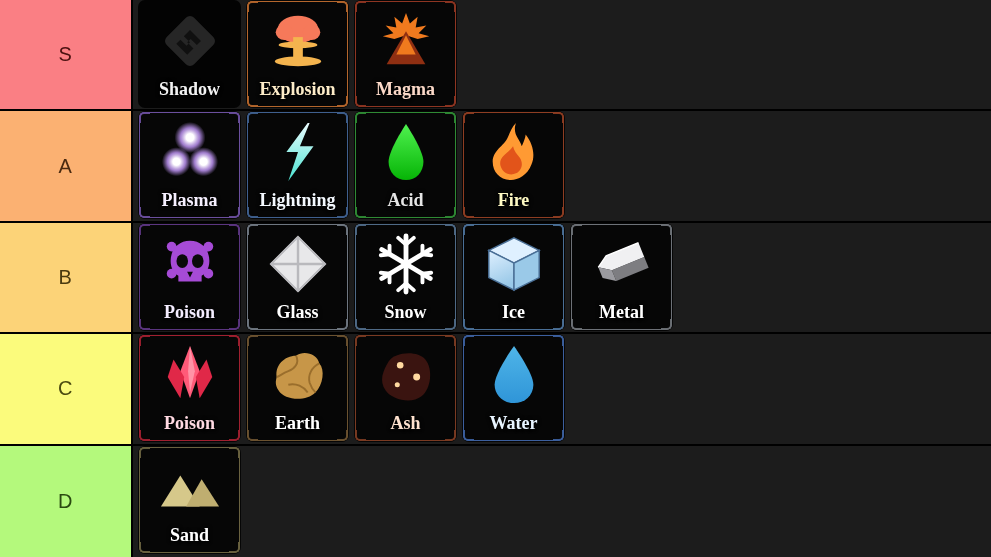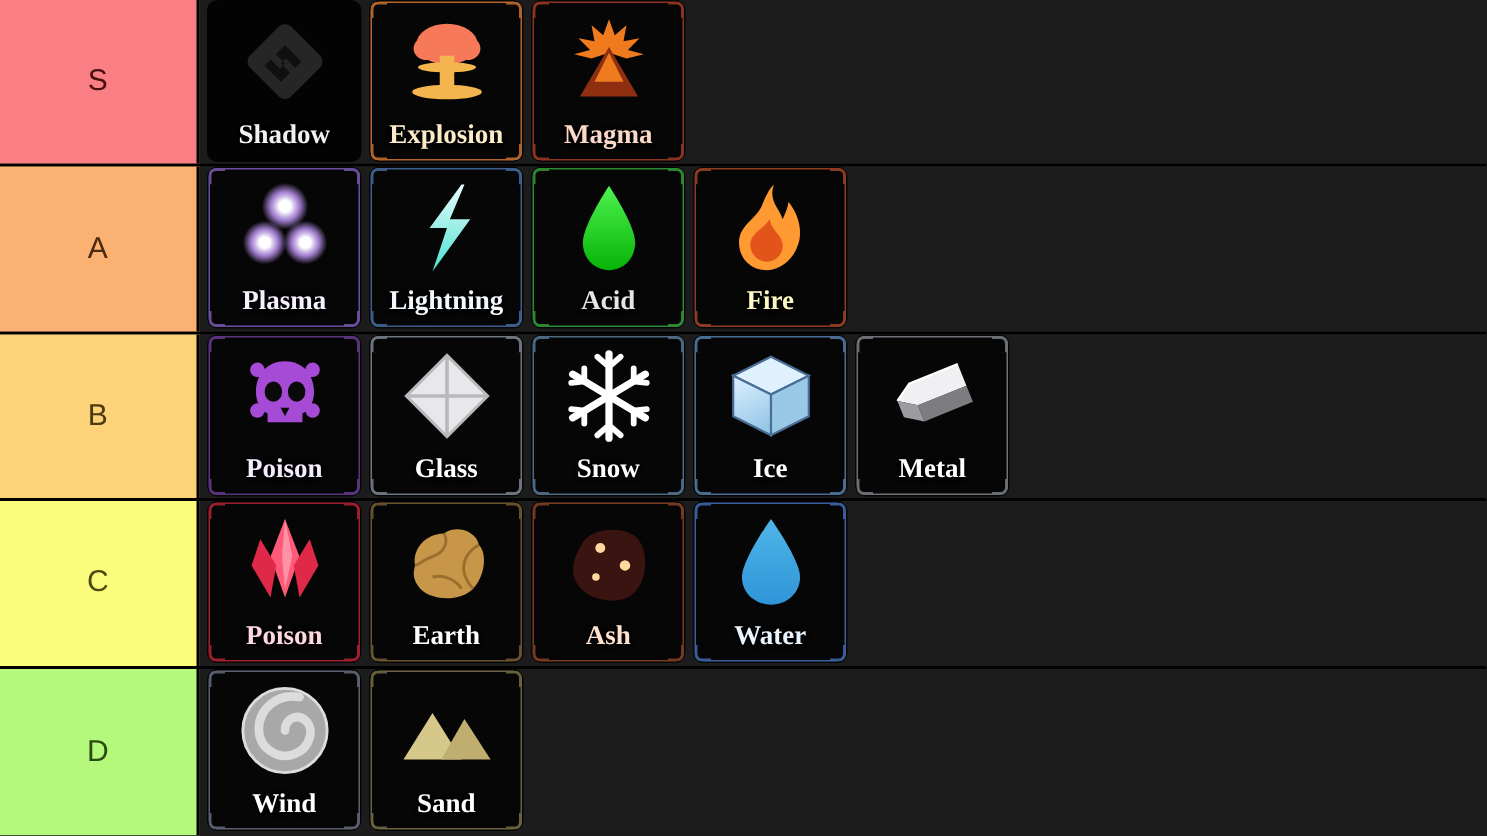--- a/index.html
+++ b/index.html
@@ -398,35 +398,20 @@
             </svg>
           </div>
           <div class="card-label" style="color: rgb(232, 244, 255);">Water</div>
         </div>
       </div>
     </div>
     <div class="tier-row">
       <div class="tier-label" style="background: rgb(180, 249, 124); color: rgb(42, 74, 16);">D</div>
       <div class="tier-items">
         <div class="card">
-          <div class="card-border" style="border-color: rgb(90, 96, 112);"></div>
-          <div class="corner tl" style="border-color: rgb(90, 96, 112);"></div>
-          <div class="corner tr" style="border-color: rgb(90, 96, 112);"></div>
-          <div class="corner bl" style="border-color: rgb(90, 96, 112);"></div>
-          <div class="corner br" style="border-color: rgb(90, 96, 112);"></div>
-          <div class="icon-wrap">
-            <svg xmlns="http://www.w3.org/2000/svg" width="62" height="62" viewBox="0 0 64 64">
-              <circle cx="32" cy="32" r="29" fill="#a8a8a8"></circle>
-              <circle cx="32" cy="32" r="29" fill="none" stroke="#dcdcdc" stroke-width="2"></circle>
-              <path d="M32 32 C32 24 40 20 46 25 C53 31 49 44 39 48 C27 53 14 44 14 31 C14 17 27 6 42 9" fill="none" stroke="#dcdcdc" stroke-width="6" stroke-linecap="round"></path>
-            </svg>
-          </div>
-          <div class="card-label" style="color: rgb(255, 255, 255);">Wind</div>
-        </div>
-        <div class="card">
           <div class="card-border" style="border-color: rgb(106, 98, 64);"></div>
           <div class="corner tl" style="border-color: rgb(106, 98, 64);"></div>
           <div class="corner tr" style="border-color: rgb(106, 98, 64);"></div>
           <div class="corner bl" style="border-color: rgb(106, 98, 64);"></div>
           <div class="corner br" style="border-color: rgb(106, 98, 64);"></div>
           <div class="icon-wrap">
             <svg xmlns="http://www.w3.org/2000/svg" width="62" height="62" viewBox="0 0 64 64">
               <path d="M2 52 L22 20 L42 52Z" fill="#d6c88a"></path>
               <path d="M28 52 L44 24 L62 52Z" fill="#bfae70"></path>
             </svg>

